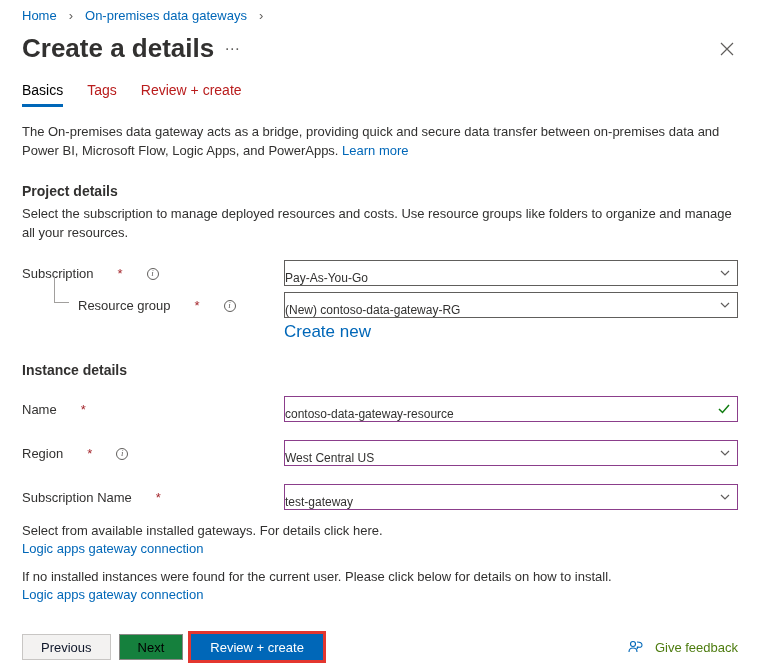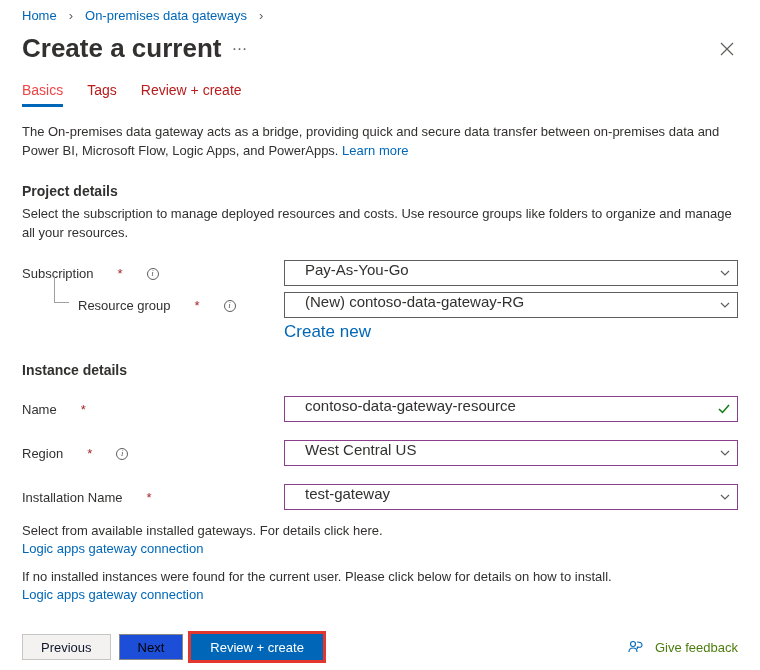--- a/index.html
+++ b/index.html
@@ -16,72 +16,72 @@
     a { color: #0067b8; text-decoration: none; cursor: pointer; }
     .breadcrumb { display: flex; align-items: center; gap: 12px; font-size: 13px; margin-bottom: 10px; }
     .breadcrumb .sep { color: #605e5c; }
     .title-row { display: flex; align-items: center; justify-content: space-between; margin-bottom: 14px; }
     .title-left { display: flex; align-items: center; gap: 10px; }
     h1 { font-size: 26px; font-weight: 600; }
     .ellipsis { color: #605e5c; cursor: pointer; font-size: 16px; position: relative; top:-4px;}
     .close-icon { cursor: pointer; color: #605e5c; padding: 4px; }
     .tabs { display: flex; gap: 24px; border-bottom: 0; margin-bottom: 16px; }
     .tab { font-size: 14px; padding: 4px 0 6px 0; cursor: pointer; color: #b91c1c; }
-    .tab.active { border-bottom: 3px solid #0067b8; font-weight: 400; color:#ef4444; }
+    .tab.active { border-bottom: 3px solid #0067b8; font-weight: 400; color:#000000; }
     .desc { font-size: 13px; line-height: 1.45; margin-bottom: 22px; }
     .section-heading { font-weight: 600; font-size: 14px; margin-bottom: 6px; }
     .section-desc { font-size: 13px; line-height: 1.45; margin-bottom: 18px; }
     .field-row { display: flex; align-items: flex-start; margin-bottom: 6px; }
     .field-row.nested .label-cell { padding-left: 56px; position: relative; }
     .field-row.nested .label-cell::before {
       content: ""; position: absolute; left: 32px; top: -16px; width: 14px; height: 26px;
       border-left: 1px solid #a19f9d; border-bottom: 1px solid #a19f9d;
     }
     .label-cell { width: 262px; padding-top: 6px; font-size: 13px; display: flex; align-items: center; gap: 24px; }
     .required { color: #a4262c; }
     .info-icon { width: 12px; height: 12px; border: 1px solid #605e5c; border-radius: 50%; display: inline-flex; align-items: center; justify-content: center; font-size: 9px; color: #605e5c; font-style: italic; font-family: Georgia, serif; line-height:1;}
     .control-cell { flex: 1; }
     .select-box {
       position: relative; border: 1px solid #605e5c; height: 26px; display: flex;
-      align-items: flex-start; padding: 0 28px 0 20px; font-size: 15px; background: #fff; cursor: pointer;
+      align-items: flex-end; padding: 0 28px 0 0; font-size: 12px; background: #fff; cursor: pointer;
     }
     .select-box.outlined { border: 1px solid #8b3e8b; }
     .select-box .chev { position: absolute; right: 6px; top: 50%; transform: translateY(-50%); }
     .select-box .check-ok { position: absolute; right: 6px; top: 50%; transform: translateY(-50%); color: #107c10; }
     .sublink { margin-top: 4px; display: block; font-size: 17px; }
     .instance-section { margin-top: 20px; }
     .gap { height: 12px; }
     .note { font-size: 13px; margin-top: 12px; line-height:1.45; }
     .footer {
       position: absolute; bottom: 10px; left: 22px; right: 22px;
       display: flex; align-items: center; justify-content: space-between;
     }
     .footer-buttons { display: flex; gap: 8px; }
     .btn {
       height: 26px; padding: 0 18px; font-size: 13px; border: 1px solid #8a8886;
-      background: #1d4ed8; cursor: pointer; font-family: inherit;
+      background: #15803d; cursor: pointer; font-family: inherit;
     }
     .btn.disabled { background: #f3f2f1; color: #0f172a; border-color: #c8c6c4; cursor: default; }
     .btn.primary { background: #0067b8; color: #fff; border: 1px solid #0067b8; outline: 3px solid #e3362f; outline-offset: 0; }
     .feedback { display: flex; align-items: center; gap: 12px; color: #4d7c0f; cursor: pointer; font-size: 13px; }
     svg { display: block; }
   </style>
 </head>
 <body>
 
 <nav class="breadcrumb">
   <a>Home</a>
   <span class="sep">›</span>
   <a>On-premises data gateways</a>
   <span class="sep">›</span>
 </nav>
 
 <div class="title-row">
   <div class="title-left">
-    <h1>Create a current</h1>
+    <h1>Create a details</h1>
     <span class="ellipsis">…</span>
   </div>
   <span class="close-icon">
     <svg width="14" height="14" viewBox="0 0 14 14">
         <path d="M1 1 L13 13 M13 1 L1 13" stroke="#605e5c" stroke-width="1.2" fill="none"></path>
       </svg>
   </span>
 </div>
 
 <div class="tabs">
@@ -174,21 +174,21 @@
             </svg>
         </span>
       </div>
     </div>
   </div>
 
   <div class="gap"></div>
 
   <div class="field-row">
     <div class="label-cell">
-      <span>Installation Name</span>
+      <span>Subscription Name</span>
       <span class="required">*</span>
     </div>
     <div class="control-cell">
       <div class="select-box outlined">
         <span>test-gateway</span>
         <span class="chev">
           <svg width="12" height="12" viewBox="0 0 12 12">
               <path d="M2 4 L6 8 L10 4" stroke="#605e5c" stroke-width="1.2" fill="none"></path>
             </svg>
         </span>

